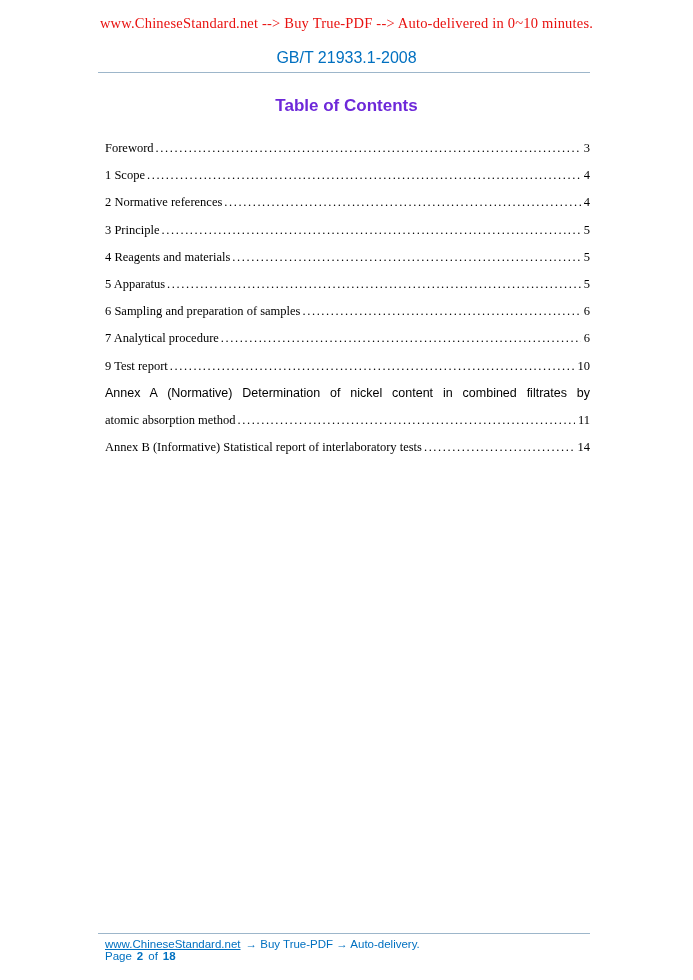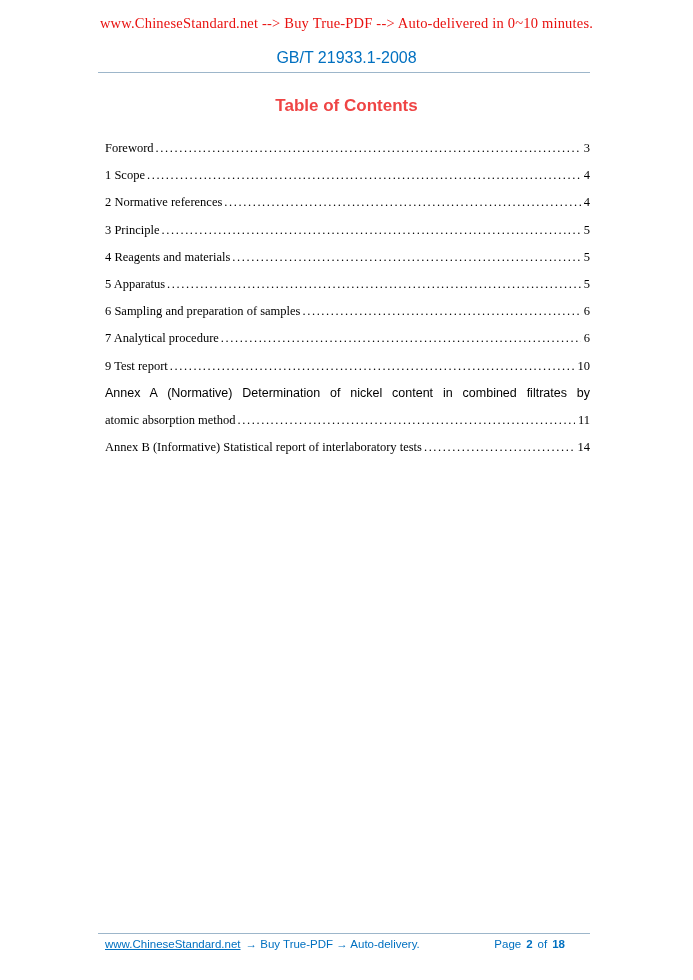--- a/index.html
+++ b/index.html
@@ -52,21 +52,21 @@
 
   
   .doc-title {
     position: absolute;
     top: 96px;
     left: 0;
     width: 100%;
     text-align: center;
     font-size: 17px;
     font-weight: bold;
-    color: #ef4444;
+    color: #6d28d9;
   }
 
   
   .toc {
     position: absolute;
     top: 135px;
     left: 105px;
     width: 485px;
     font-size: 12.5px;
     color: #000;
@@ -100,20 +100,21 @@
   .footer {
     position: absolute;
     top: 938px;
     left: 105px;
     width: 460px;
     display: flex;
     justify-content: space-between;
     align-items: baseline;
     font-size: 11.5px;
     color: #0070c0;
+    flex-direction: column;
   }
   .footer-left { display: flex; gap: 5px; align-items: baseline; }
   .footer-link { text-decoration: underline; color: #0070c0; cursor: pointer; }
   .footer-page { display: flex; gap: 5px; align-items: center; }
   .footer-page .num { font-weight: bold; }
 </style>
 </head>
 <body>
 
 <div class="page">

